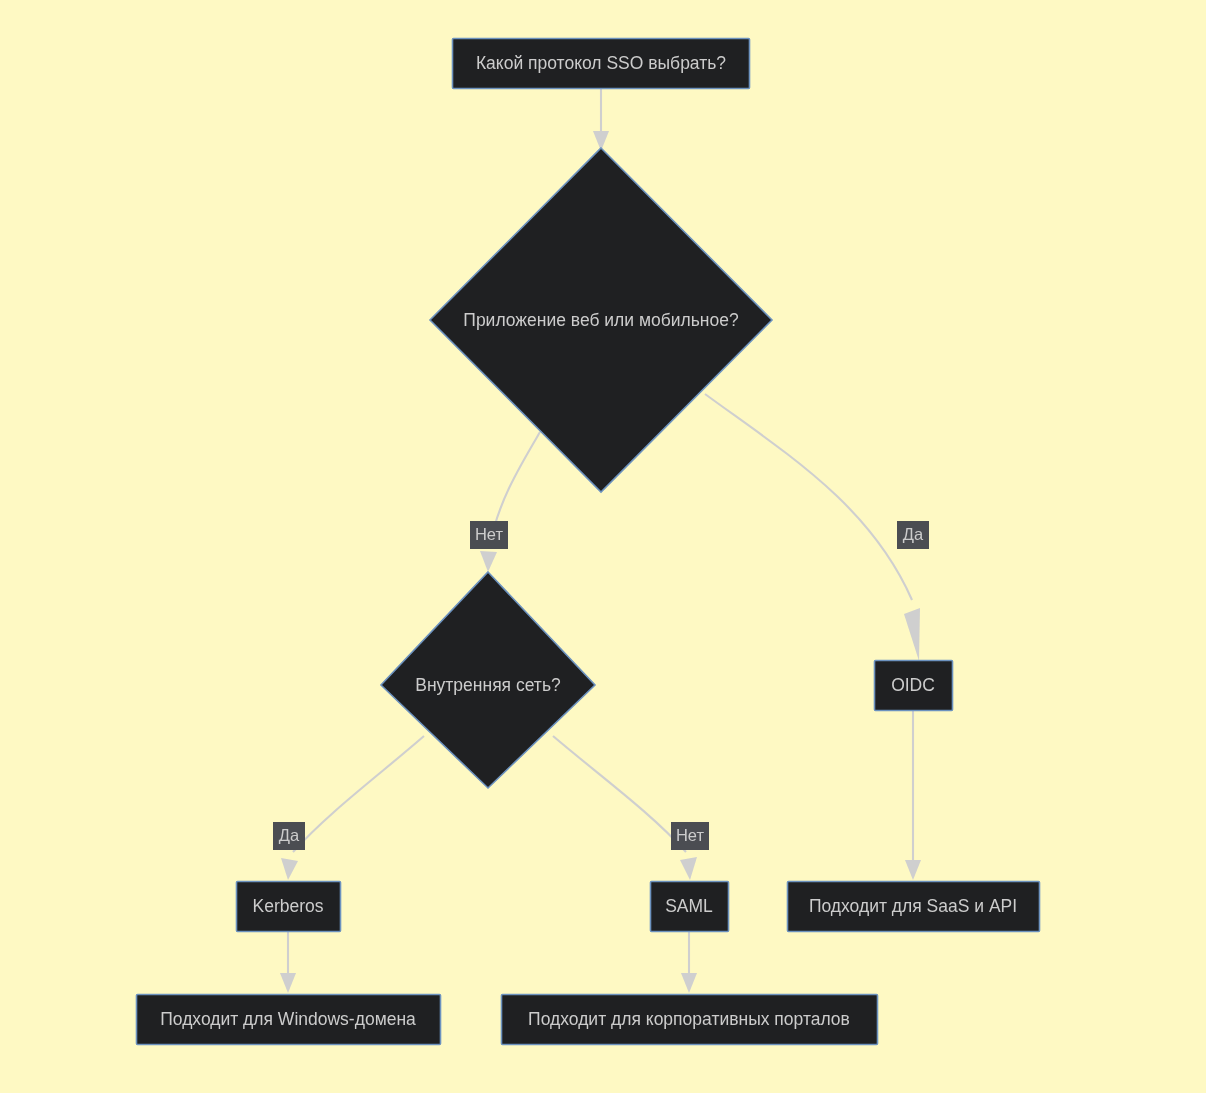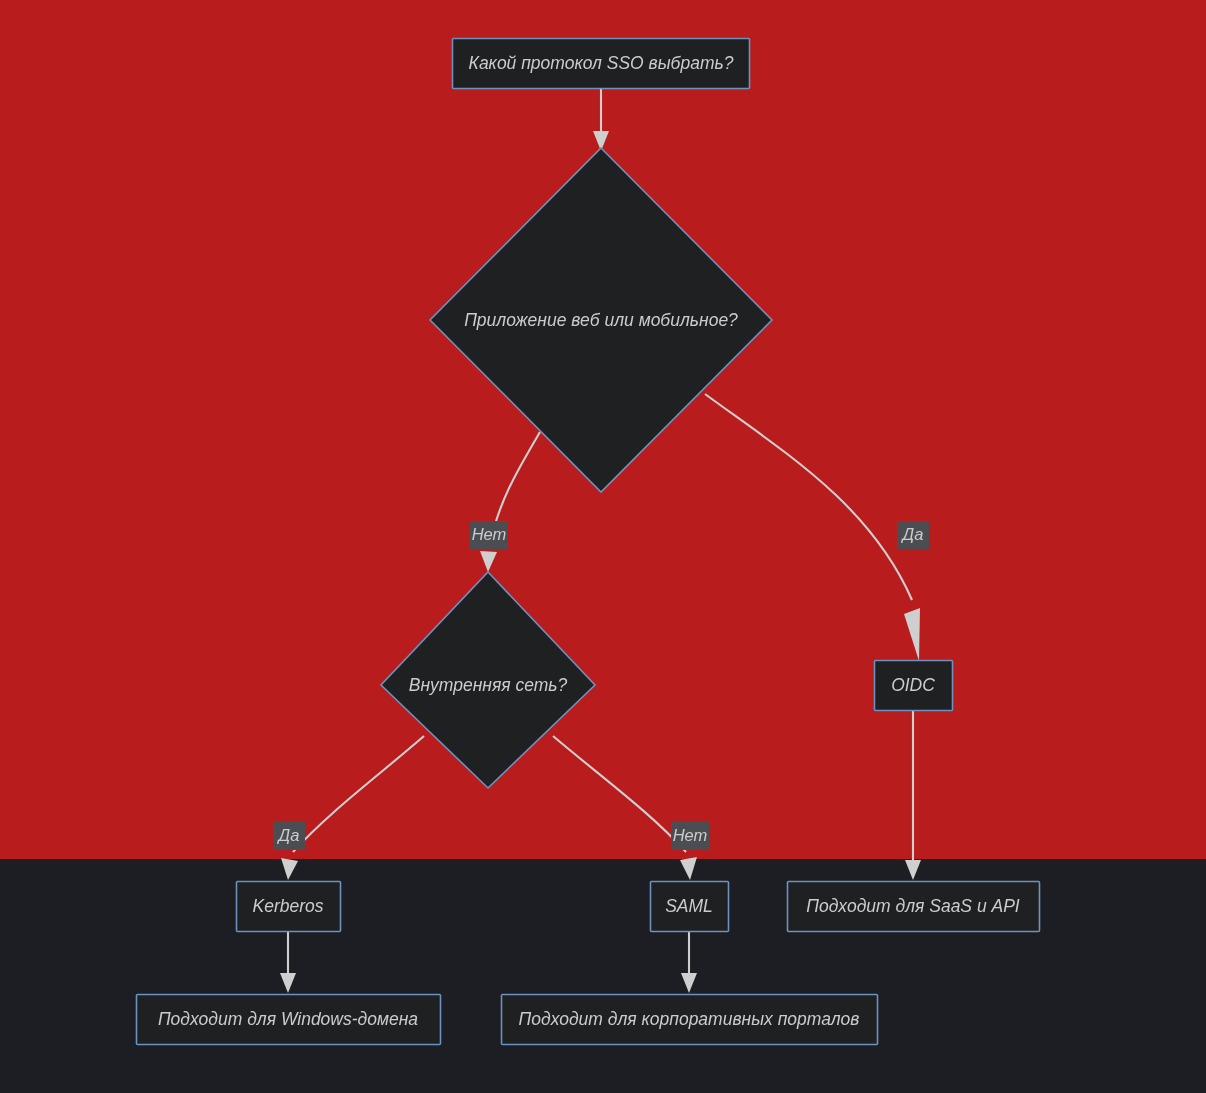--- a/index.html
+++ b/index.html
@@ -10,23 +10,22 @@
   }
   body {
     width: 1206px;
     height: 1093px;
     overflow: hidden;
     font-family: "Liberation Sans", sans-serif;
   }
   #diagram-root {
     position: relative;
     width: 1206px;
-    height: 859px;
-    background: #b91c1c;
-    font-style: italic;
+    height: 1093px;
+    background: #fef9c3;
   }
   svg#flowchart {
     position: absolute;
     left: 0;
     top: 0;
     width: 1206px;
     height: 1093px;
     display: block;
   }
   

